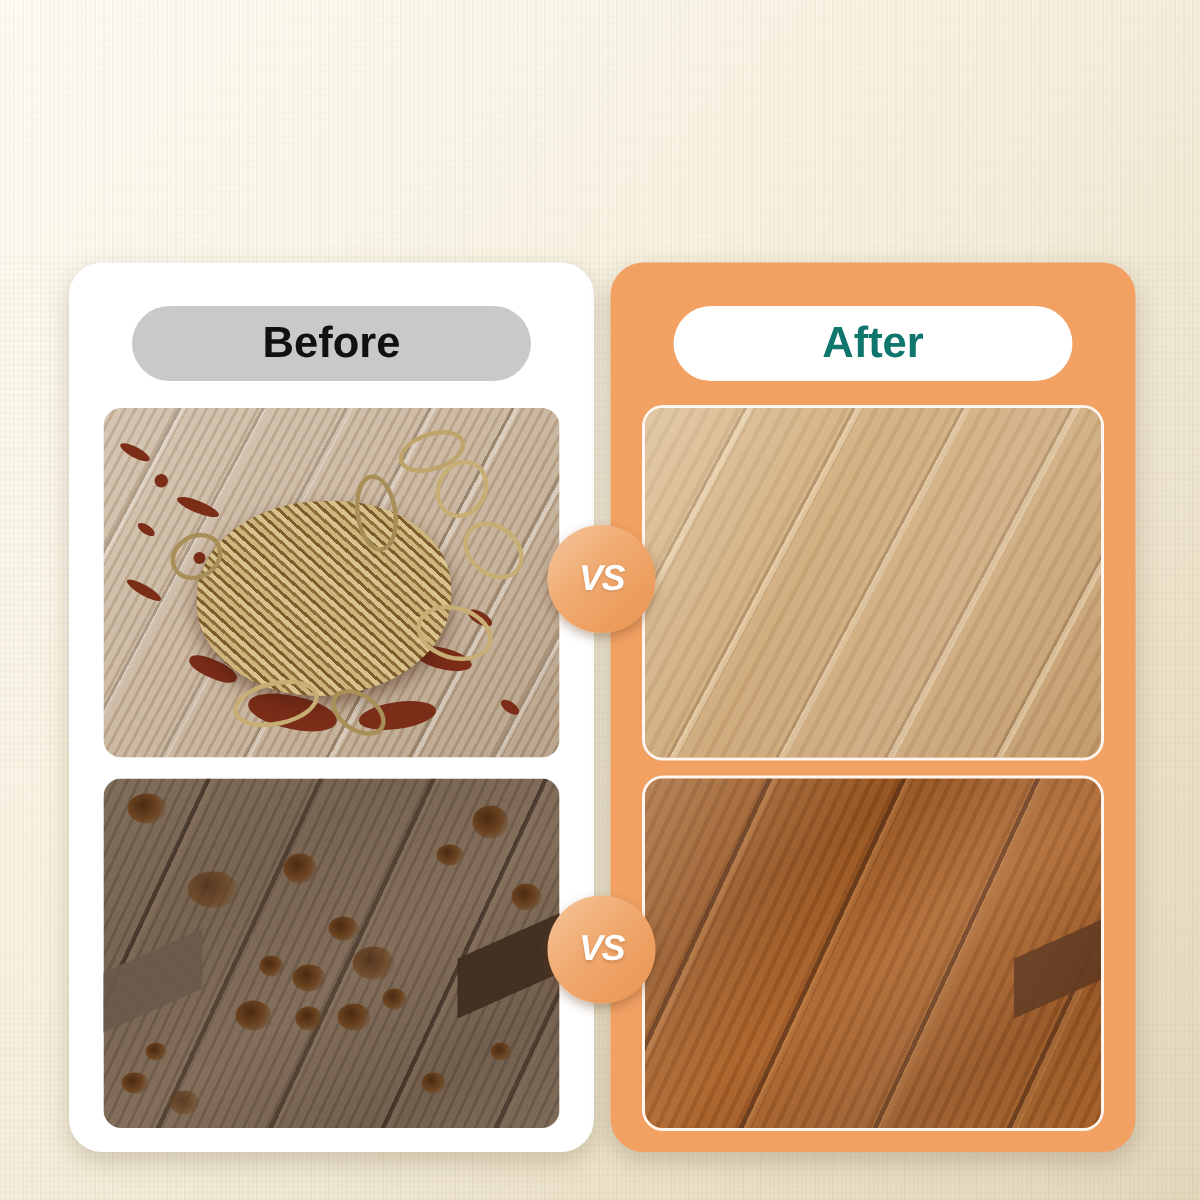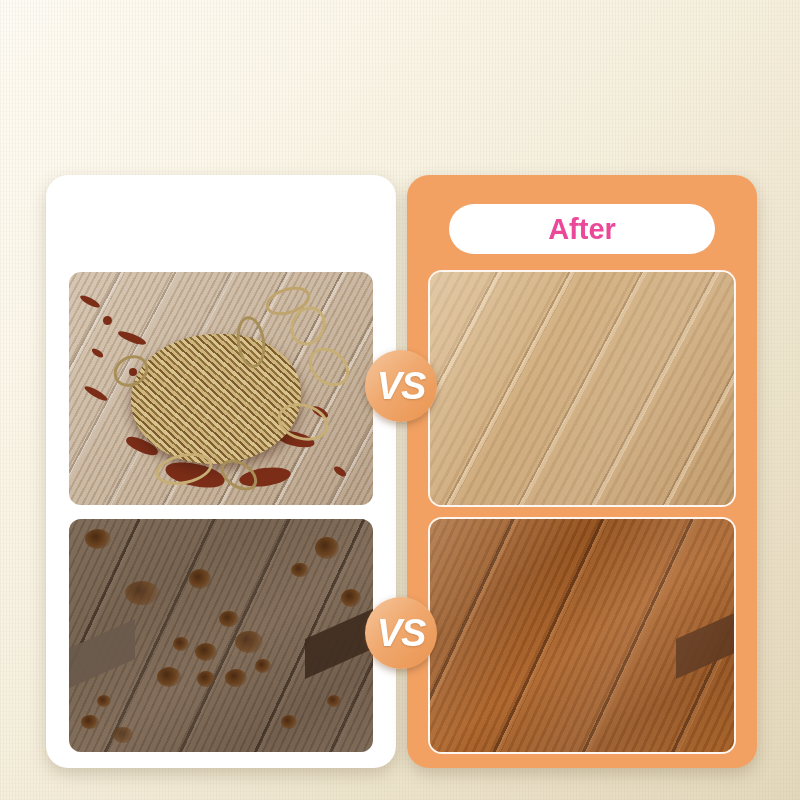--- a/index.html
+++ b/index.html
@@ -81,21 +81,21 @@
   .pill{
     position:absolute;
     top:29px; left:50%;
     transform:translateX(-50%);
     width:266px; height:50px;
     border-radius:25px;
     display:flex; align-items:center; justify-content:center;
     font-size:29px; font-weight:bold;
   }
   .pill-before{ background:#c9c9c9; color:#111; }
-  .pill-after { background:#ffffff; color:#ec4899; }
+  .pill-after { background:#ffffff; color:#0f766e; }
 
   
   .photo{
     position:absolute;
     left:23px; width:304px; height:233px;
     border-radius:12px;
     overflow:hidden;
   }
   .photo.top   { top:97px; }
   .photo.bottom{ top:344px; }
@@ -233,35 +233,38 @@
     left:365px; width:72px; height:72px;
     border-radius:50%;
     background:linear-gradient(135deg,#f5c69c 0%,#f0a96f 45%,#ea9450 100%);
     box-shadow:0 3px 7px rgba(110,70,40,.40);
     display:flex; align-items:center; justify-content:center;
     z-index:8;
   }
   .vs-top   { top:350px; }
   .vs-bottom{ top:597px; }
   .vs span{
-    color:#fff; font-weight:bold; font-size:38px;
+    color:#fff; font-weight:bold; font-size:24px;
     font-style:italic; letter-spacing:-1px;
     text-shadow:0 1px 2px rgba(150,90,45,.35);
   }
 </style>
 </head>
 <body>
 
 <div id="stage">
 
   <div id="grain"></div>
 
 
   <div class="panel" id="panel-before">
 
+    <div class="pill pill-before">
+      <span>Before</span>
+    </div>
 
     <div class="photo top">
       <div class="ph-inner wood-dirty-light"></div>
 
       <div class="sauce" style="left:10px;  top:26px;  width:22px; height:7px;  transform:rotate(28deg);"></div>
       <div class="sauce" style="left:34px;  top:44px;  width:9px;  height:9px;"></div>
       <div class="sauce" style="left:48px;  top:62px;  width:30px; height:8px;  transform:rotate(22deg);"></div>
       <div class="sauce" style="left:22px;  top:78px;  width:13px; height:6px;  transform:rotate(34deg);"></div>
       <div class="sauce" style="left:60px;  top:96px;  width:8px;  height:8px;"></div>
       <div class="sauce" style="left:14px;  top:118px; width:26px; height:7px;  transform:rotate(30deg);"></div>

